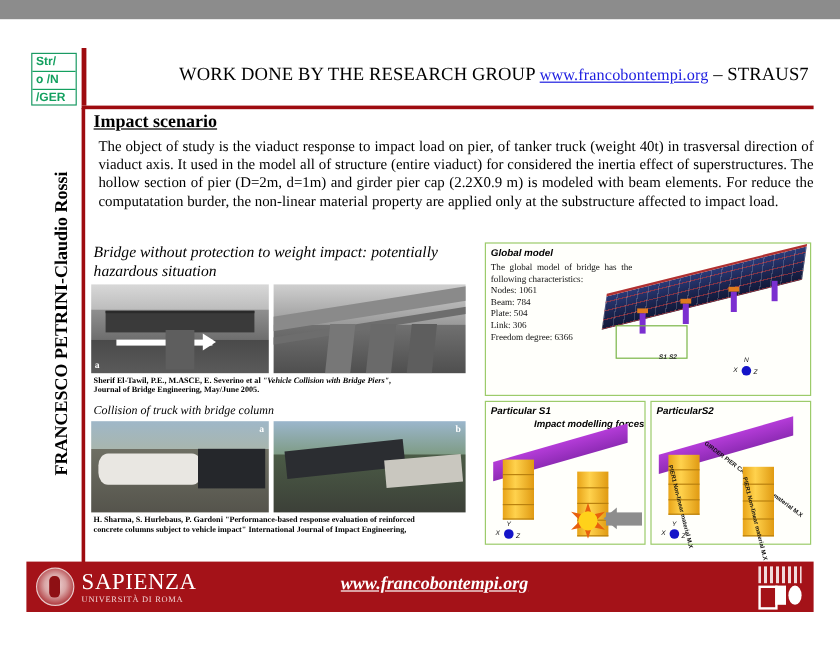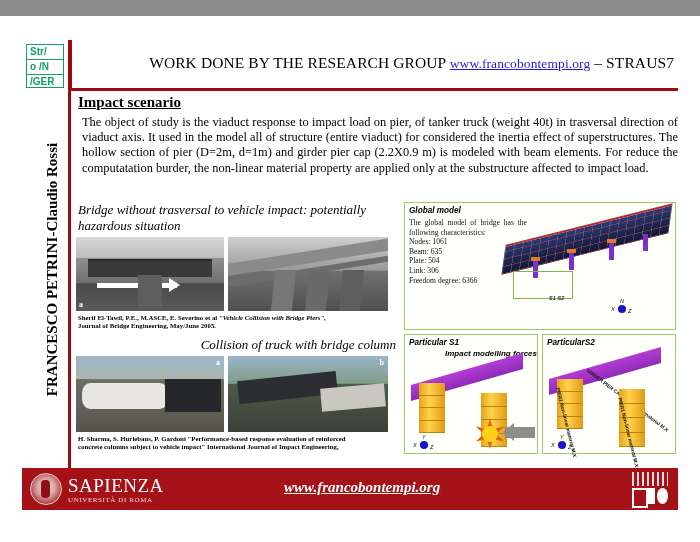--- a/index.html
+++ b/index.html
@@ -56,21 +56,21 @@
   .ital-head{
     font-style:italic;font-size:13px;line-height:15.5px;color:#000;margin:0 0 4px 2px;
   }
   .imgrow{display:flex;gap:4px;}
   .photo{position:relative;overflow:hidden;background:#777;}
   .cap{
     font-family:"Liberation Serif",serif;font-weight:bold;font-size:6.8px;
     line-height:8.4px;color:#000;margin:3px 0 0 2px;width:312px;
   }
   .cap i{font-style:italic;}
-  .ital-head2{font-style:italic;font-size:13px;color:#000;margin:6px 0 3px 2px;text-align:right;}
+  .ital-head2{font-style:italic;font-size:10px;color:#000;margin:6px 0 3px 2px;}
 
   
   .ph-road{
     background:
       linear-gradient(180deg,#d8d8d8 0%,#bdbdbd 28%,#8f8f8f 29%,#6e6e6e 62%,#4a4a4a 63%,#5a5a5a 100%);
     filter:grayscale(1);
   }
   .ph-road:before{
     content:"";position:absolute;left:8%;top:30%;width:84%;height:22%;
     background:#3a3a3a;border-top:2px solid #2a2a2a;
@@ -250,21 +250,21 @@
     <div class="author-rail">
       <div class="author-text">FRANCESCO PETRINI-Claudio Rossi</div>
     </div>
     <div class="body-vline"></div>
 
     <div class="body">
       <div class="sec-title">Impact scenario</div>
       <div class="para">The object of study is the viaduct response to impact load on pier, of tanker truck (weight 40t) in trasversal direction of viaduct axis.  It used in the model all of structure (entire viaduct) for considered the inertia effect of superstructures. The hollow section of pier (D=2m, d=1m) and girder pier cap (2.2X0.9 m) is modeled with beam elements. For reduce the computatation burder, the non-linear material property are applied only at the substructure affected to impact load.</div>
 
       <div class="leftcol">
-        <div class="ital-head">Bridge without trasversal to vehicle impact: potentially hazardous situation</div>
+        <div class="ital-head">Bridge without protection to weight impact: potentially hazardous situation</div>
 
         <div class="imgrow">
           <div class="photo ph-road" style="width:148px;height:74px;">
             <div class="ph-arrow"></div>
             <div class="ph-tag">a</div>
           </div>
           <div class="photo ph-over" style="width:160px;height:74px;"></div>
         </div>
 
         <div class="cap">
@@ -289,21 +289,21 @@
         </div>
       </div>
 
       <div class="rightcol">
 
         <div class="panel" style="height:126px;">
           <div class="panel-title">Global model</div>
           <div class="gm-text">
             <span>The global model of bridge has the following characteristics:</span>
             <span class="stat">Nodes: 1061</span>
-            <span class="stat">Beam: 635</span>
+            <span class="stat">Beam: 784</span>
             <span class="stat">Plate: 504</span>
             <span class="stat">Link: 306</span>
             <span class="stat">Freedom degree: 6366</span>
           </div>
 
           <div class="bridge">
             <div class="deck">
                 <div class="lines"></div>
               </div>
             <div class="pier" style="left:36px;top:52px;"></div>

